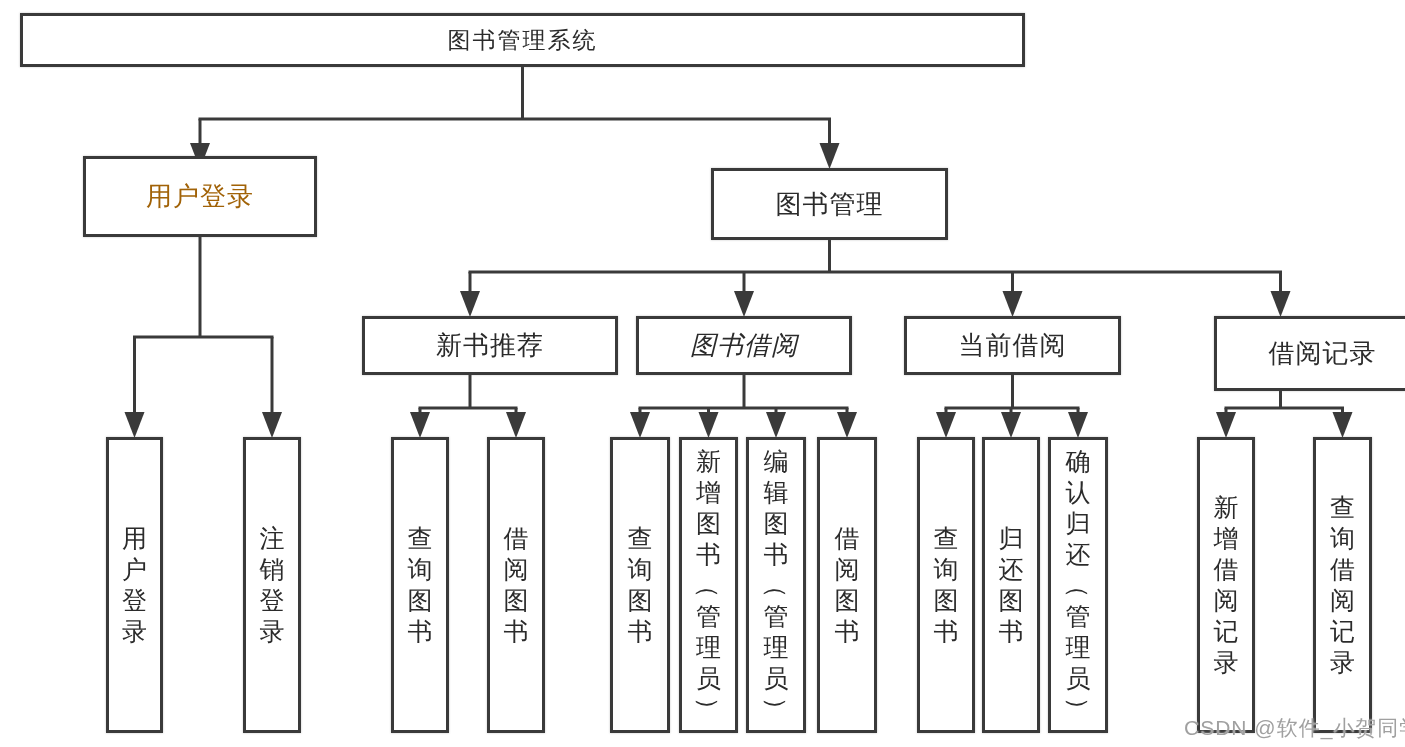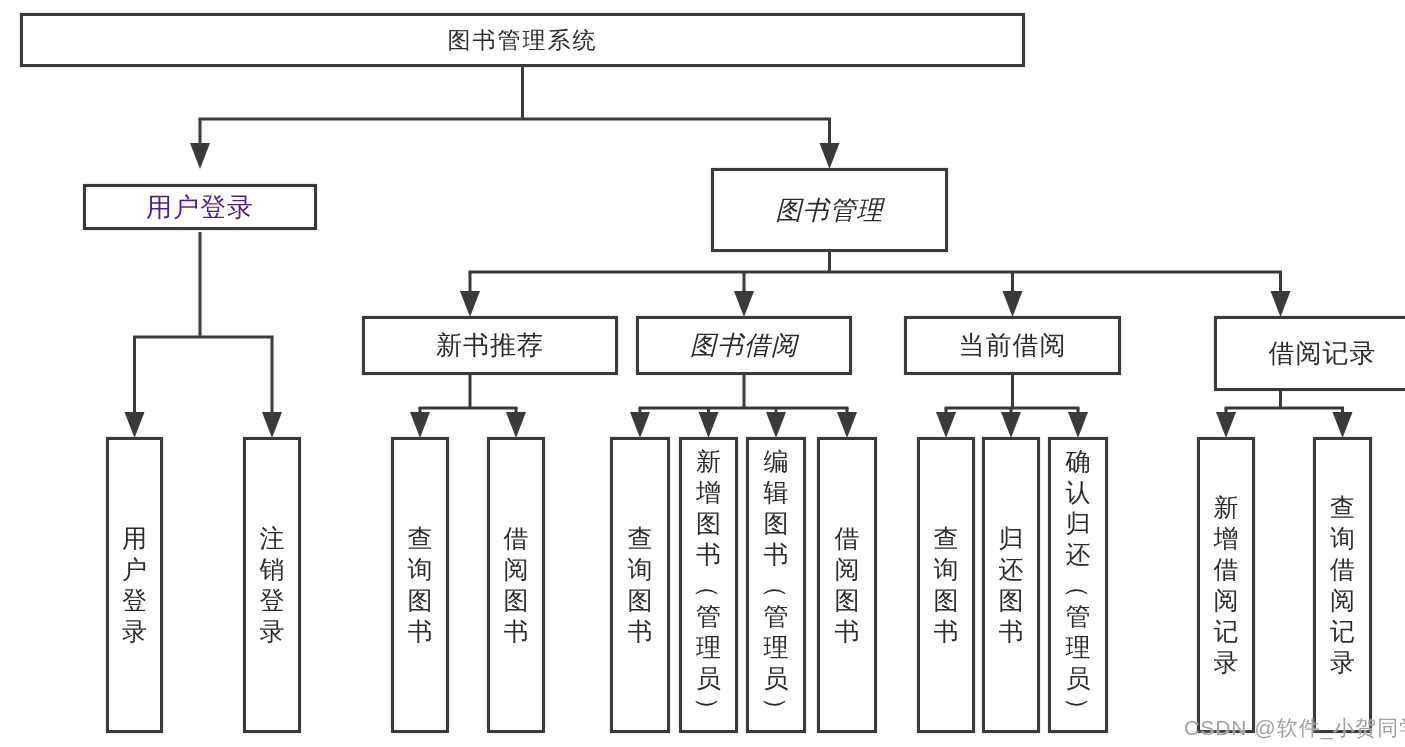--- a/index.html
+++ b/index.html
@@ -125,22 +125,22 @@
       <polygon points="1078,438 1068,412 1088,412" fill="#3a3a3a"></polygon>
       <line x1="1280.5" y1="374" x2="1280.5" y2="408" stroke="#3a3a3a" stroke-width="3"></line>
       <line x1="1224.5" y1="408" x2="1344" y2="408" stroke="#3a3a3a" stroke-width="3"></line>
       <line x1="1226" y1="408" x2="1226" y2="415" stroke="#3a3a3a" stroke-width="3"></line>
       <polygon points="1226,438 1216,412 1236,412" fill="#3a3a3a"></polygon>
       <line x1="1342.5" y1="408" x2="1342.5" y2="415" stroke="#3a3a3a" stroke-width="3"></line>
       <polygon points="1342.5,438 1332.5,412 1352.5,412" fill="#3a3a3a"></polygon>
     </svg>
   <div id="nodes">
       <div class="node h root" style="left: 20px; top: 13px; width: 1005px; height: 54px; border-color: rgb(58, 58, 58); color: rgb(43, 43, 43);">图书管理系统</div>
-      <div class="node h" style="left: 83px; top: 184px; width: 234px; height: 46px; border-color: rgb(58, 58, 58); color: #4c1d95;">用户登录</div>
-      <div class="node h" style="left: 711px; top: 168px; width: 237px; height: 84px; border-color: rgb(58, 58, 58); color: rgb(43, 43, 43); font-style: italic;">图书管理</div>
+      <div class="node h" style="left: 83px; top: 156px; width: 234px; height: 81px; border-color: rgb(58, 58, 58); color: #a16207;">用户登录</div>
+      <div class="node h" style="left: 711px; top: 168px; width: 237px; height: 72px; border-color: rgb(58, 58, 58); color: rgb(43, 43, 43);">图书管理</div>
       <div class="node h" style="left: 362px; top: 316px; width: 256px; height: 59px; border-color: rgb(58, 58, 58); color: rgb(43, 43, 43);">新书推荐</div>
       <div class="node h" style="left: 636px; top: 316px; width: 216px; height: 59px; border-color: rgb(58, 58, 58); color: rgb(43, 43, 43); font-style: italic;">图书借阅</div>
       <div class="node h" style="left: 904px; top: 316px; width: 217px; height: 59px; border-color: rgb(58, 58, 58); color: rgb(43, 43, 43); font-family: Liberation Mono, monospace;">当前借阅</div>
       <div class="node h" style="left: 1172px; top: 316px; width: 217px; height: 75px; border-color: rgb(58, 58, 58); color: rgb(43, 43, 43); margin-left: 42px;">借阅记录</div>
       <div class="node v" style="left: 106px; top: 437px; width: 57px; height: 296px; border-color: rgb(58, 58, 58); color: rgb(43, 43, 43);">
         <span class="ch">用</span>
         <span class="ch">户</span>
         <span class="ch">登</span>
         <span class="ch">录</span>
       </div>

